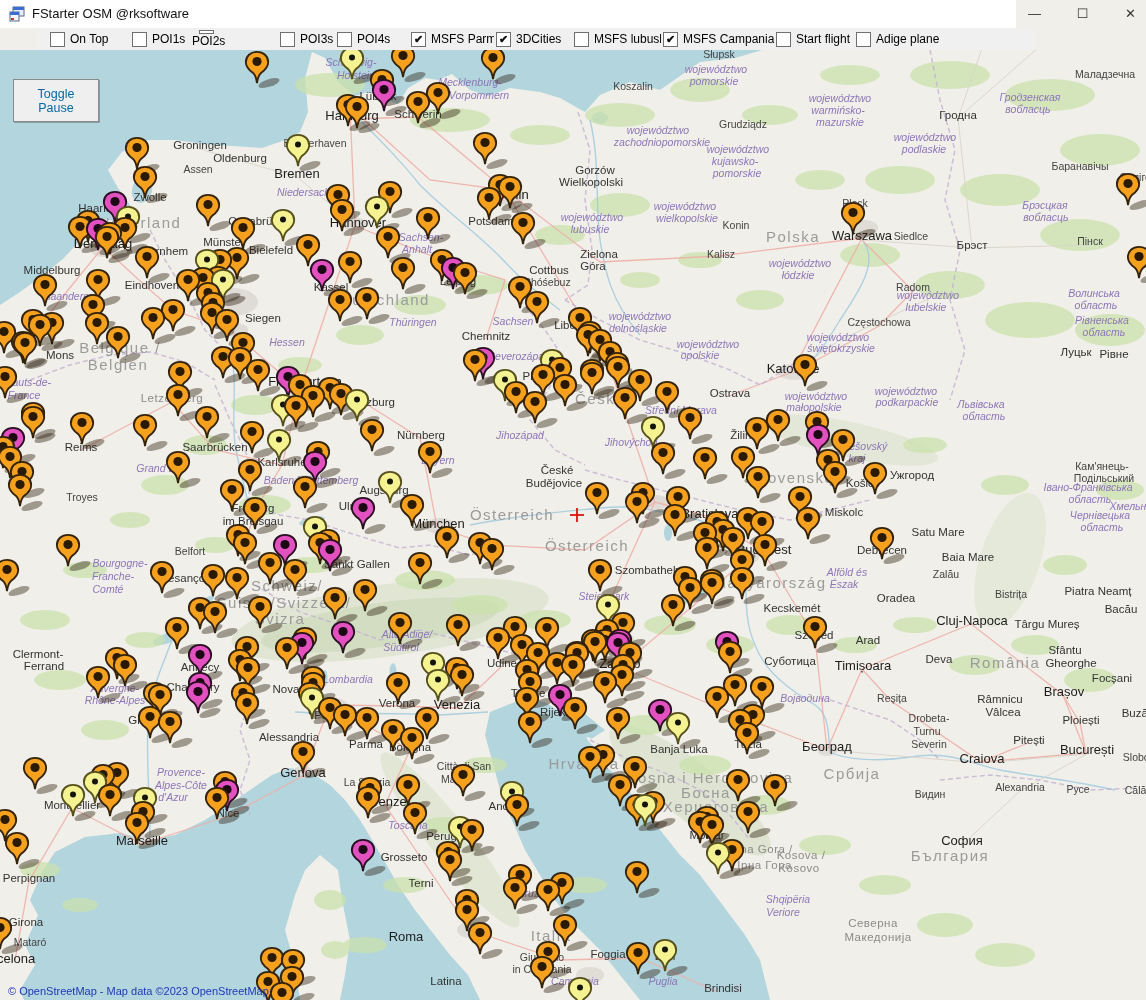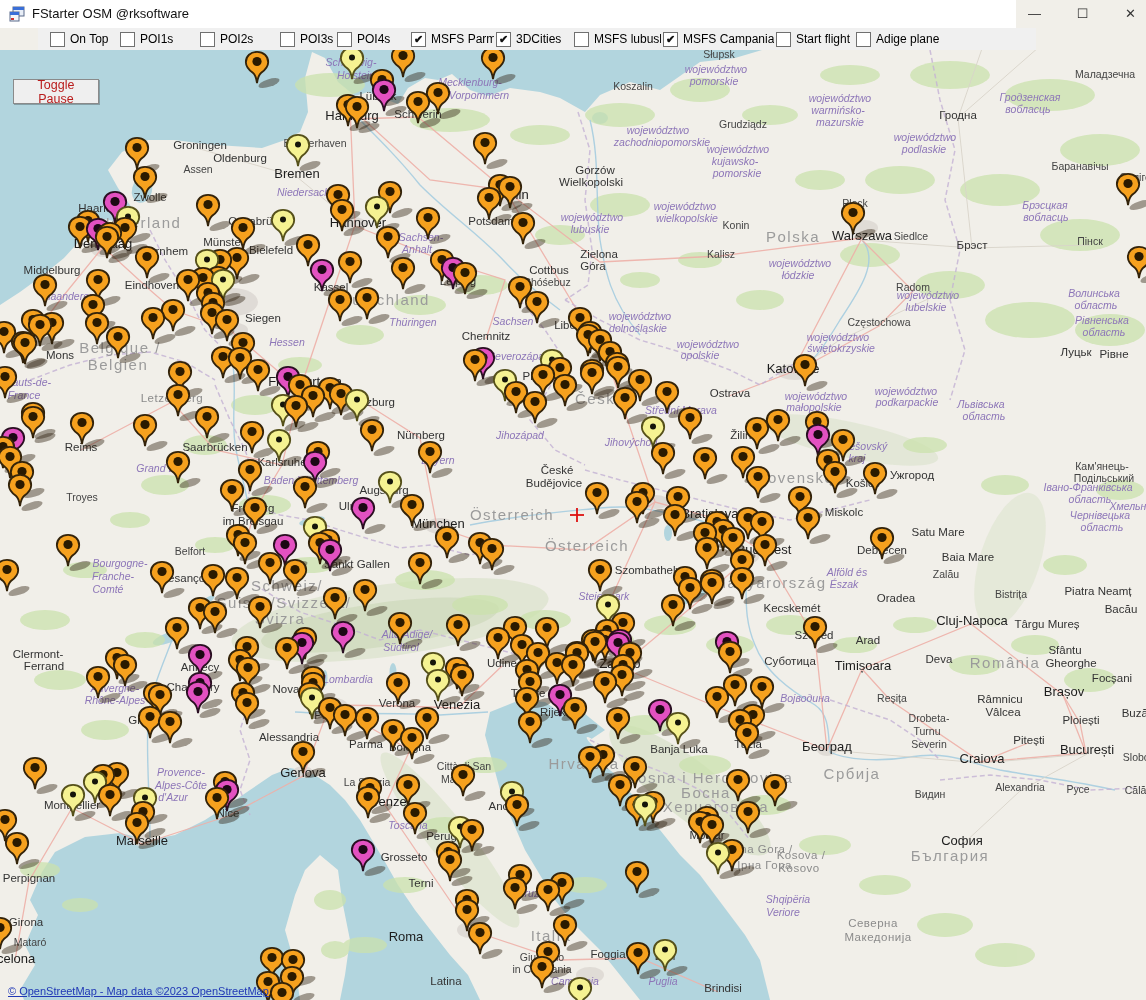--- a/index.html
+++ b/index.html
@@ -14,33 +14,33 @@
   #btn-min{left:1012px;} #btn-max{left:1060px;} #btn-close{left:1108px;}
   
   #toolbar{position:absolute;left:0;top:28px;width:998px;height:22px;background:#f0f0f0;z-index:29;
            display:block;margin-left:38px;}
   .cb{position:absolute;top:2px;height:18px;display:flex;align-items:center;font-size:12px;color:#000;
       background:#f0f0f0;padding:0 4px 0 2px;}
   .cb .box{display:inline-block;width:13px;height:13px;background:#fff;border:1px solid #707070;
            margin-right:5px;font-size:11px;line-height:12px;text-align:center;color:#111;font-weight:bold;}
   #help{position:absolute;top:3px;font-size:12px;color:#000;}
   
-  #toggle-pause{position:absolute;left:13px;top:79px;width:86px;height:25px;background:#efefef;
-    border:1px solid #8a8a8a;box-shadow:1px 1px 0 rgba(0,0,0,.25);font-size:12.5px;color:#b91c1c;
+  #toggle-pause{position:absolute;left:13px;top:79px;width:86px;height:43px;background:#efefef;
+    border:1px solid #8a8a8a;box-shadow:1px 1px 0 rgba(0,0,0,.25);font-size:12.5px;color:#0369a1;
     display:flex;align-items:center;justify-content:center;z-index:20;}
   
   #map-wrap{position:absolute;left:0;top:50px;width:1146px;height:950px;z-index:1;}
   svg text{font-family:"Liberation Sans",sans-serif;}
   text.ct{font-size:11.5px;fill:#333;}
   text.lg{font-size:13px;fill:#1d1d1d;}
   text.tn{font-size:10.5px;fill:#444;}
   text.rg{font-size:10.5px;font-style:italic;fill:#8d76b8;}
   text.co{font-size:15px;fill:#9b9b9b;letter-spacing:1.5px;}
   text.co2{font-size:11.5px;fill:#8b8b8b;letter-spacing:.5px;}
-  #attribution{position:absolute;left:8px;top:985px;font-size:11px;color:#2038b5;z-index:21;text-decoration:underline;}
+  #attribution{position:absolute;left:8px;top:985px;font-size:11px;color:#2038b5;z-index:21;}
 </style>
 </head>
 <body>
 
 <div id="app">
 
   <div id="titlebar">
     <span id="appicon">
       <svg width="16" height="16" viewBox="0 0 16 16">
         <rect x="4" y="1" width="11" height="9" fill="#e8eef7" stroke="#5a6a8a"></rect>
@@ -55,25 +55,25 @@
     <div class="winbtn" id="btn-max">☐</div>
     <div class="winbtn" id="btn-close">✕</div>
   </div>
 
   <div id="toolbar">
     <span id="help" style="left:846px;">Help</span>
   <label class="cb" style="left: 10px;">
         <span class="box"></span>
         <span>On Top</span>
       </label>
-      <label class="cb" style="left: 80px;">
+      <label class="cb" style="left: 92px;">
         <span class="box"></span>
         <span>POI1s</span>
       </label>
-      <label class="cb" style="left: 160px;">
+      <label class="cb" style="left: 152px; flex-direction: column;">
         <span class="box"></span>
         <span>POI2s</span>
       </label>
       <label class="cb" style="left: 240px;">
         <span class="box"></span>
         <span>POI3s</span>
       </label>
       <label class="cb" style="left: 297px; justify-content: space-between;">
         <span class="box"></span>
         <span>POI4s</span>

